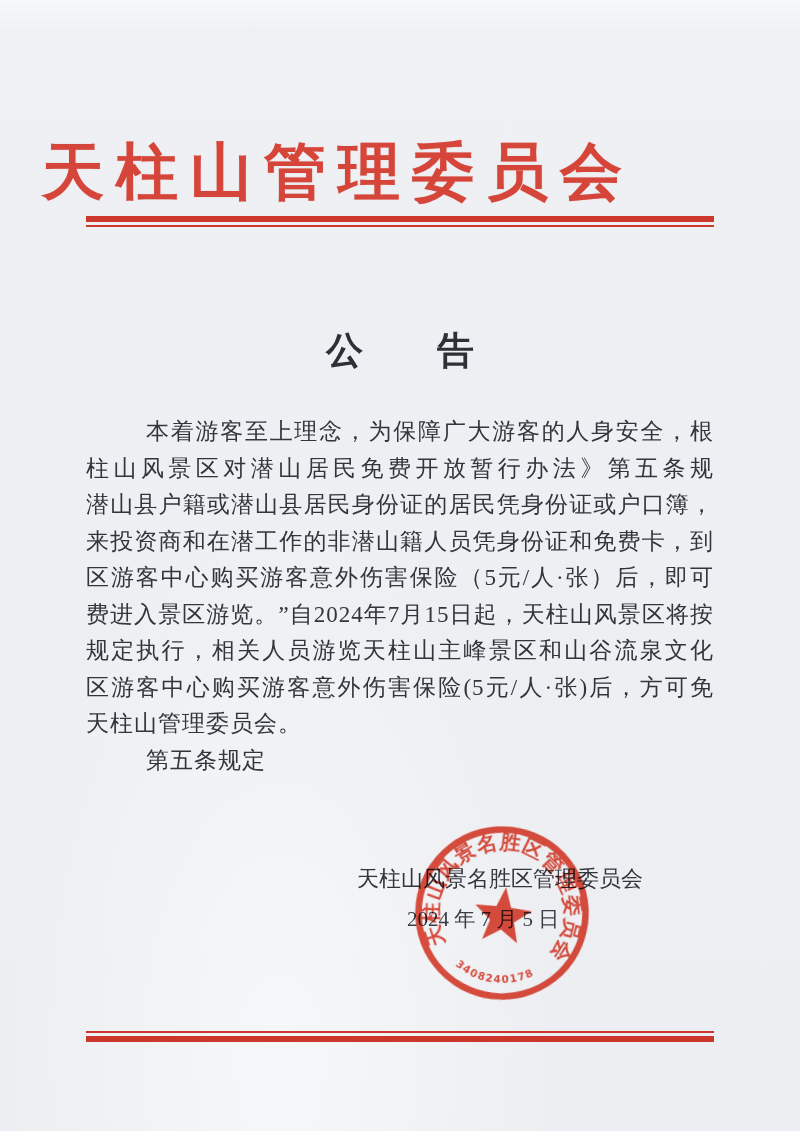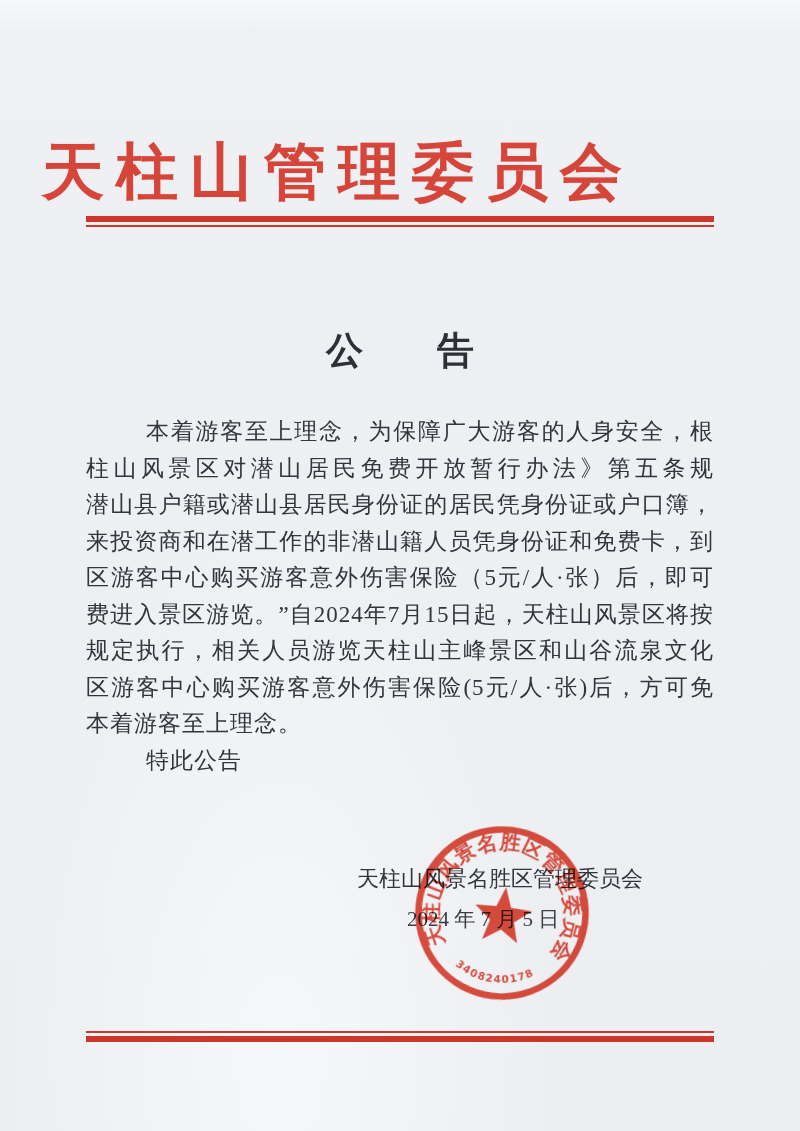--- a/index.html
+++ b/index.html
@@ -89,22 +89,22 @@
 
   <div class="body-block">
     <div class="line indent">本着游客至上理念，为保障广大游客的人身安全，根据《天</div>
     <div class="line">柱山风景区对潜山居民免费开放暂行办法》第五条规定：“具有</div>
     <div class="line">潜山县户籍或潜山县居民身份证的居民凭身份证或户口簿，外</div>
     <div class="line">来投资商和在潜工作的非潜山籍人员凭身份证和免费卡，到景</div>
     <div class="line">区游客中心购买游客意外伤害保险（5元/人·张）后，即可免</div>
     <div class="line">费进入景区游览。”自2024年7月15日起，天柱山风景区将按此</div>
     <div class="line">规定执行，相关人员游览天柱山主峰景区和山谷流泉文化园，</div>
     <div class="line">区游客中心购买游客意外伤害保险(5元/人·张)后，方可免</div>
-    <div class="line no-just">本着游客至上理念。</div>
-    <div class="line no-just indent">特此公告</div>
+    <div class="line no-just">天柱山管理委员会。</div>
+    <div class="line no-just indent">第五条规定</div>
   </div>
 
   <div class="sig-org">天柱山风景名胜区管理委员会</div>
   <div class="sig-date">2024 年 7 月 5 日</div>
 
   <svg class="seal" viewBox="0 0 180 180">
     <defs>
       <path id="sealArc" d="M 37.6,126.7 A 64,64 0 1 1 142.4,126.7" fill="none"></path>
       <path id="sealNum" d="M 49.8,147.3 A 70,70 0 0 0 130.2,147.3" fill="none"></path>
     </defs>

